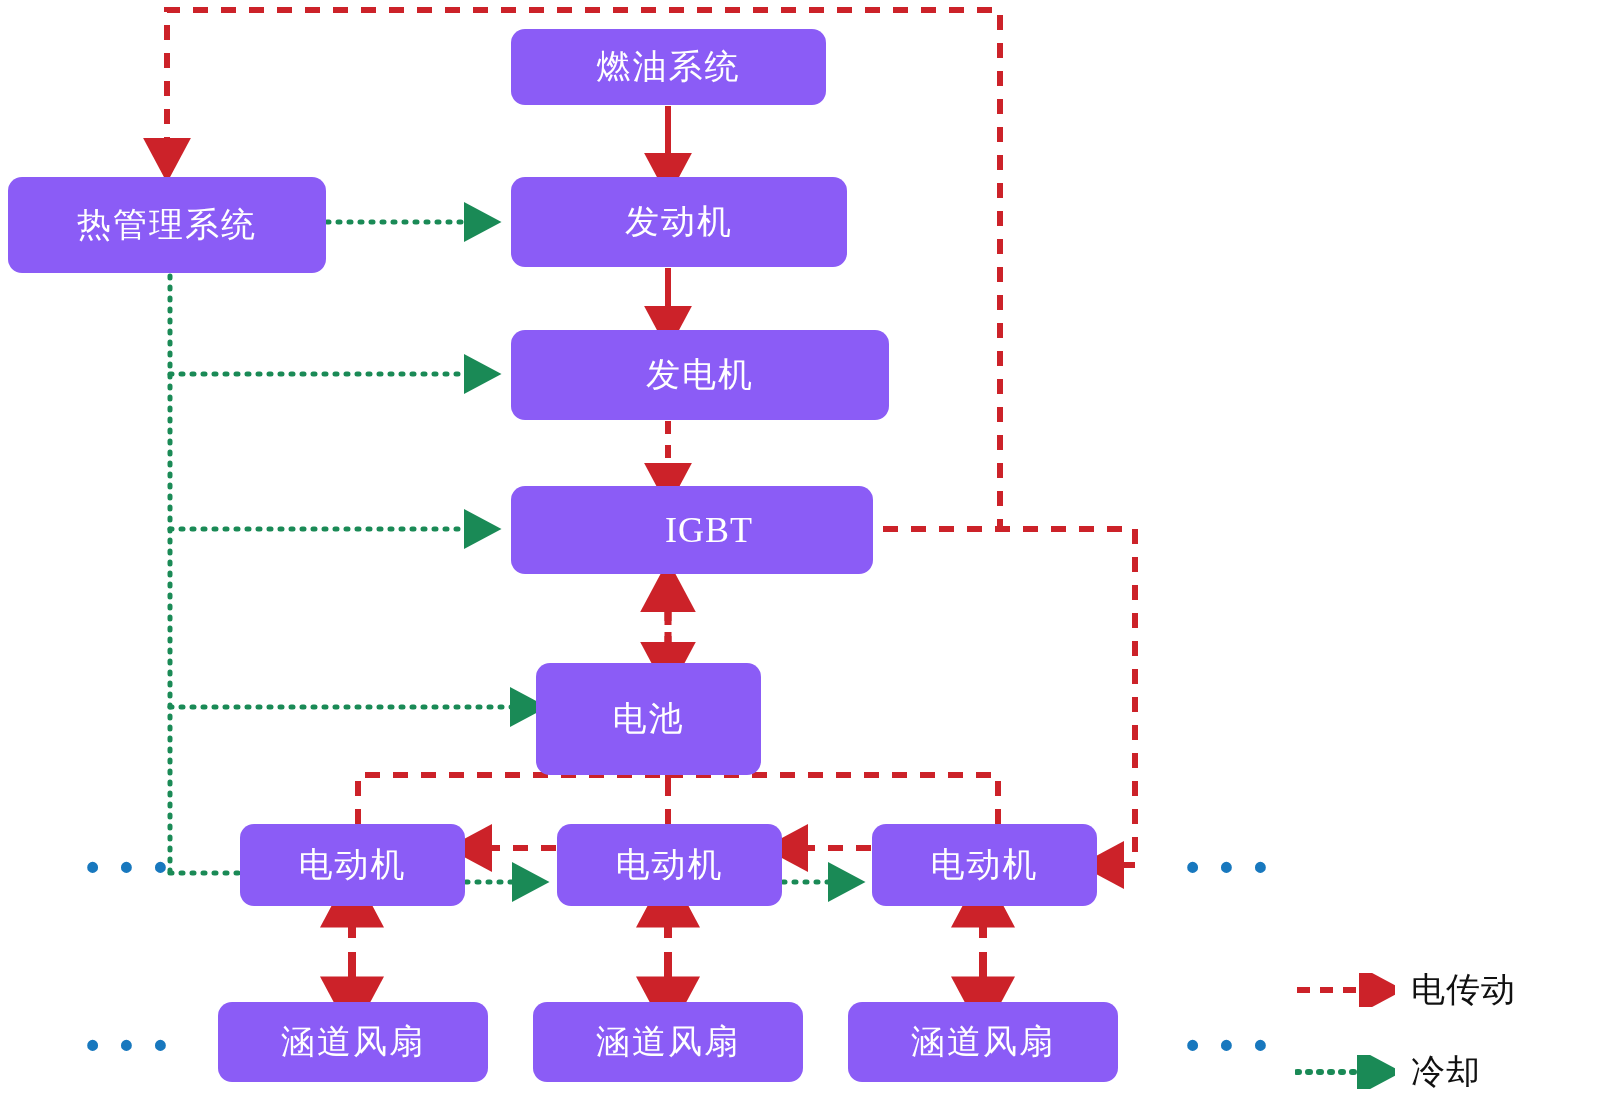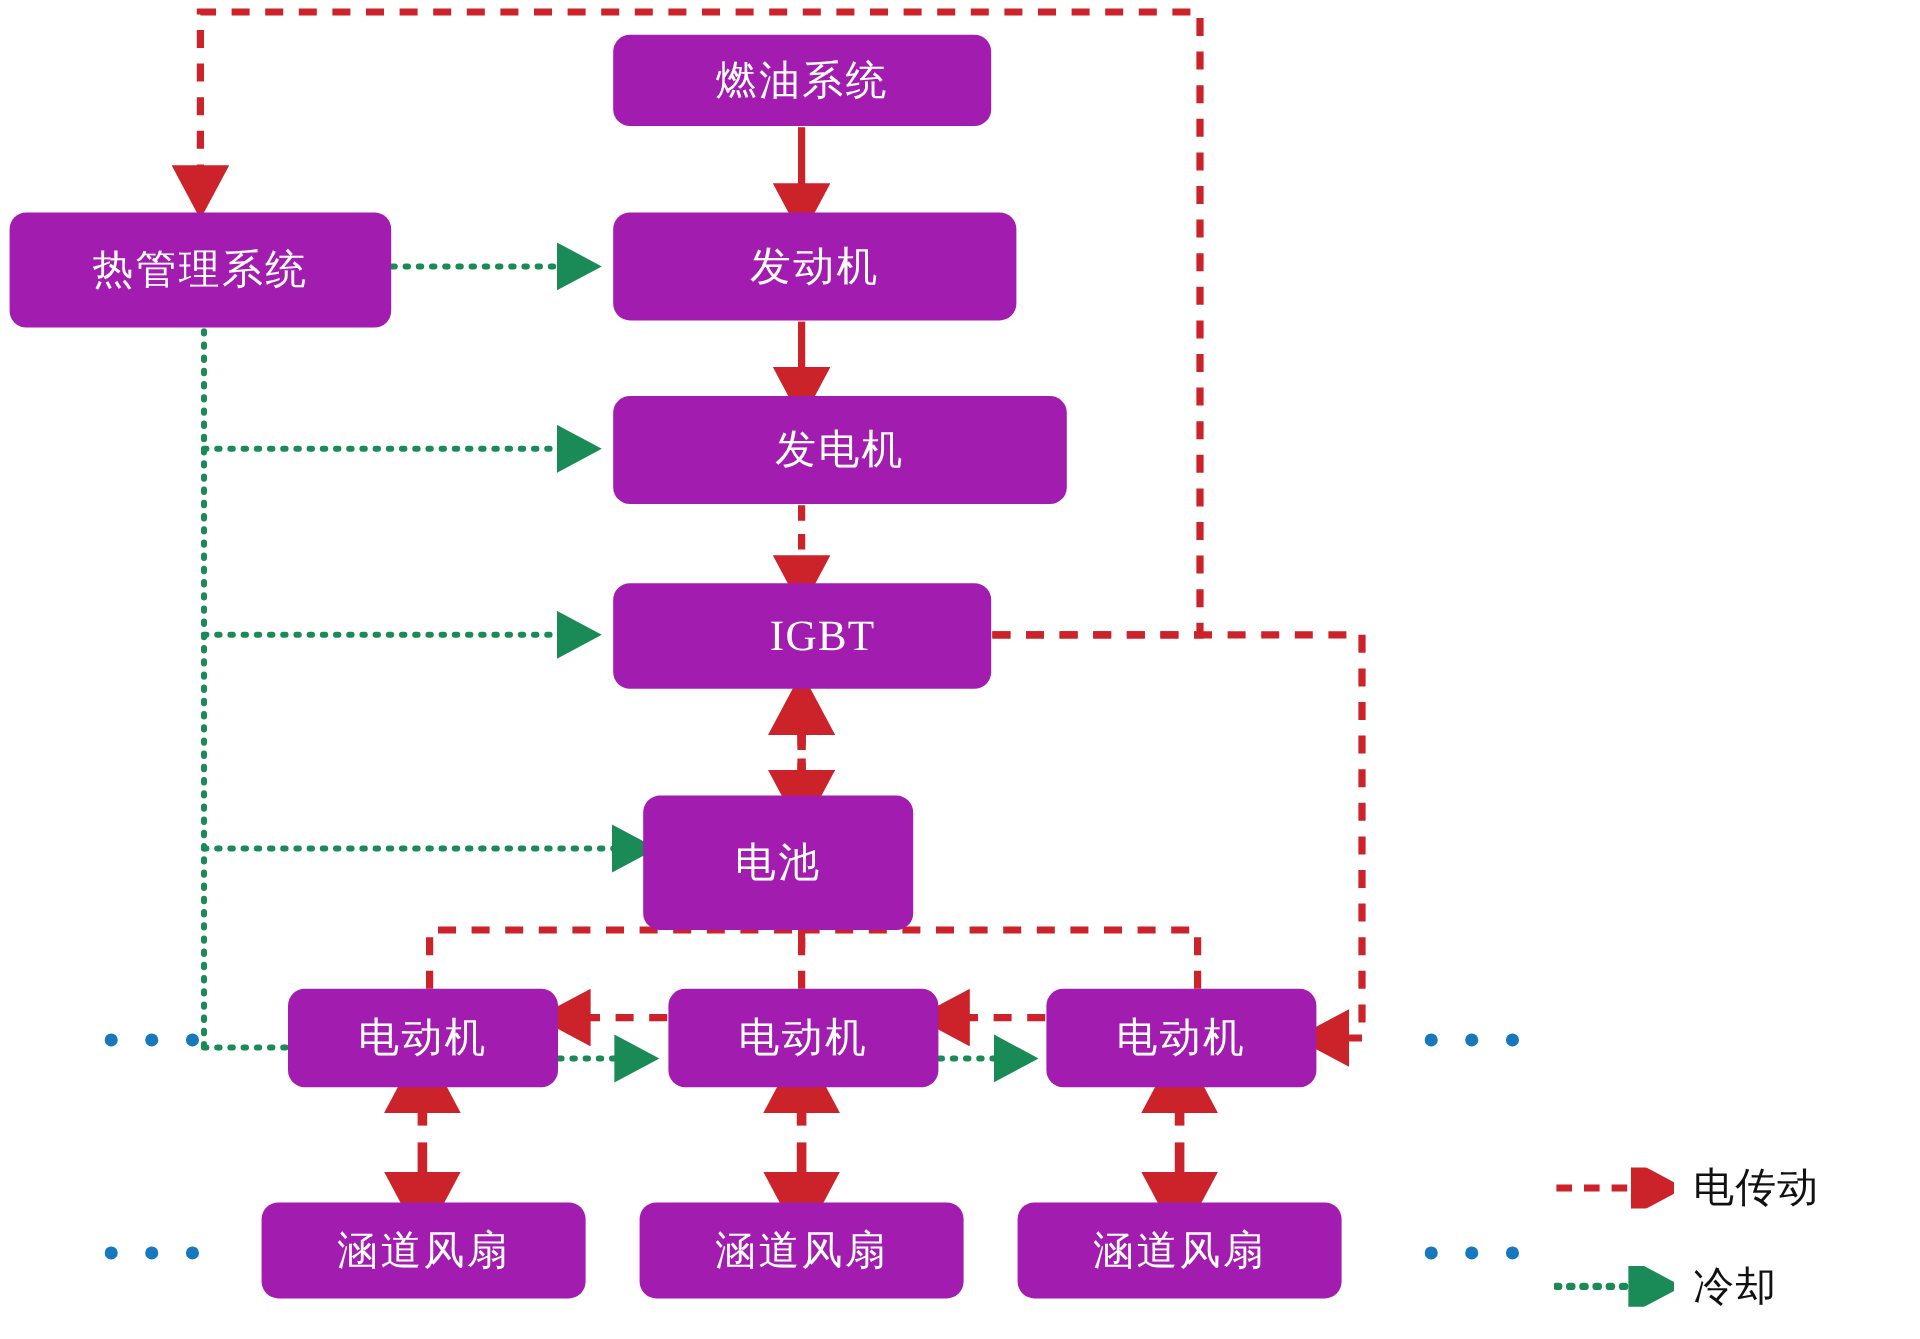--- a/index.html
+++ b/index.html
@@ -1,21 +1,21 @@
 <!DOCTYPE html>
 <html><head>
 <meta charset="utf-8">
 <style>
   html,body{margin:0;padding:0;background:#ffffff;}
   body{font-family:"Liberation Serif","DejaVu Serif",serif;}
   #stage{position:relative;width:1600px;height:1116px;background:#fff;overflow:hidden;}
   #edges{position:absolute;left:0;top:0;width:1600px;height:1116px;}
   .node{
     position:absolute;
-    background:#a21caf;
+    background:#8b5cf6;
     border-radius:14px;
     display:flex;align-items:center;justify-content:center;
     color:#ffffff;
     font-family:"Liberation Serif","DejaVu Serif",serif;
     font-size:34px;
     letter-spacing:2px;
     box-sizing:border-box;
     z-index:3;
   }
   .node.latin{font-size:36px;letter-spacing:1px;}
@@ -132,21 +132,21 @@
   </svg>
 
   <div class="node" style="left:511px;top:29px;width:315px;height:76px;">燃油系统</div>
 
   <div class="node" style="left:8px;top:177px;width:318px;height:96px;">热管理系统</div>
 
   <div class="node" style="left:511px;top:177px;width:336px;height:90px;">发动机</div>
 
   <div class="node" style="left:511px;top:330px;width:378px;height:90px;">发电机</div>
 
-  <div class="node latin" style="left:511px;top:486px;width:315px;height:88px;padding-left:34px;">IGBT</div>
+  <div class="node latin" style="left:511px;top:486px;width:362px;height:88px;padding-left:34px;">IGBT</div>
 
   <div class="node" style="left:536px;top:663px;width:225px;height:112px;">电池</div>
 
   <div class="node" style="left:240px;top:824px;width:225px;height:82px;">电动机</div>
 
   <div class="node" style="left:557px;top:824px;width:225px;height:82px;">电动机</div>
 
   <div class="node" style="left:872px;top:824px;width:225px;height:82px;">电动机</div>
 
   <div class="node" style="left:218px;top:1002px;width:270px;height:80px;">涵道风扇</div>

